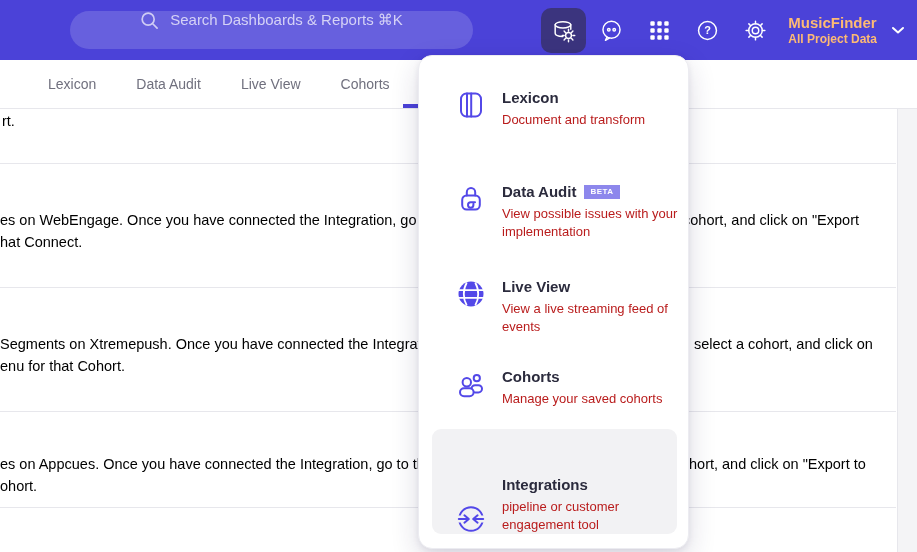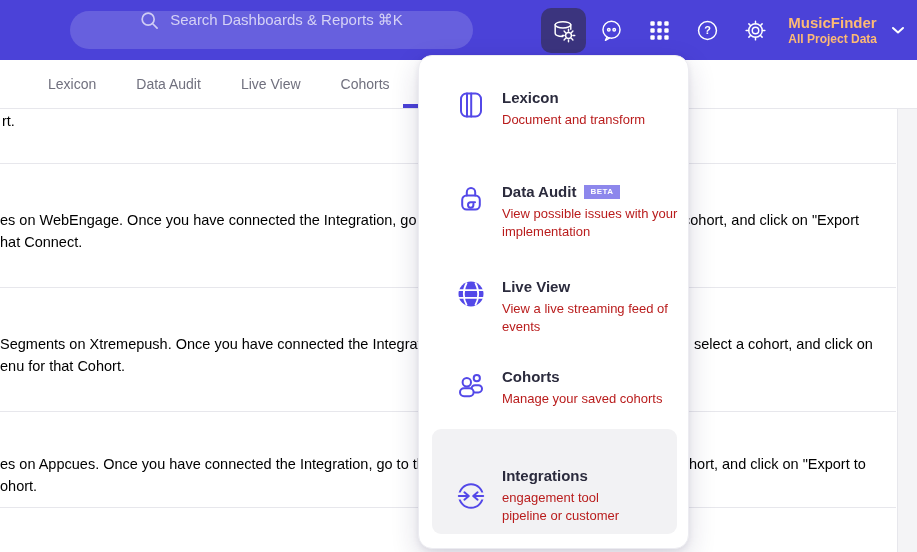--- a/index.html
+++ b/index.html
@@ -68,21 +68,21 @@
     z-index:10;
   }
   .menu-item { position:absolute; left:0; display:flex; align-items:flex-start; gap:16px; padding-left:37px; cursor:pointer; }
   .mi-0 { top:33px; }
   .mi-1 { top:127px; }
   .mi-2 { top:222px; }
   .mi-3 { top:312px; }
   .menu-item-highlight {
     position:absolute; left:13px; top:373px; width:245px; height:105px;
     background:#f2f2f4; border-radius:9px; cursor:pointer;
-    display:flex; align-items:center; gap:16px; padding:28px 0 0 24px;
+    display:flex; align-items:flex-end; gap:16px; padding:28px 0 0 24px;
   }
   .mi-icon { width:30px; height:30px; flex:none; margin-top:1px; }
   .mi-text { width:178px; }
   .mi-title-row { display:flex; align-items:center; gap:8px; }
   .mi-title { font-size:15px; font-weight:bold; color:#2b2b3d; line-height:18px; }
   .mi-badge {
     background:#8d87ec; color:#fff; font-size:8px; font-weight:bold;
     letter-spacing:0.5px; padding:3px 6px; border-radius:0; line-height:8px;
   }
   .mi-desc { margin-top:4px; font-size:13px; color:#b91c1c; line-height:18px; }
@@ -281,19 +281,19 @@
       <g stroke="#5348e8" stroke-width="2" fill="none" stroke-linecap="round" stroke-linejoin="round">
         <path d="M2.8,15 h9.6 M8.4,11.3 l4.4,3.7 -4.4,3.7"></path>
         <path d="M27.2,15 h-9.6 M21.6,11.3 l-4.4,3.7 4.4,3.7"></path>
       </g>
     </svg>
     <div class="mi-text">
       <div class="mi-title-row">
           <span class="mi-title">Integrations</span>
         </div>
       <div class="mi-desc">
+        <span>pipeline or customer</span>
         <span>engagement tool</span>
-        <span>pipeline or customer</span>
       </div>
     </div>
   </div>
 
 </div>
 
 </body></html>

